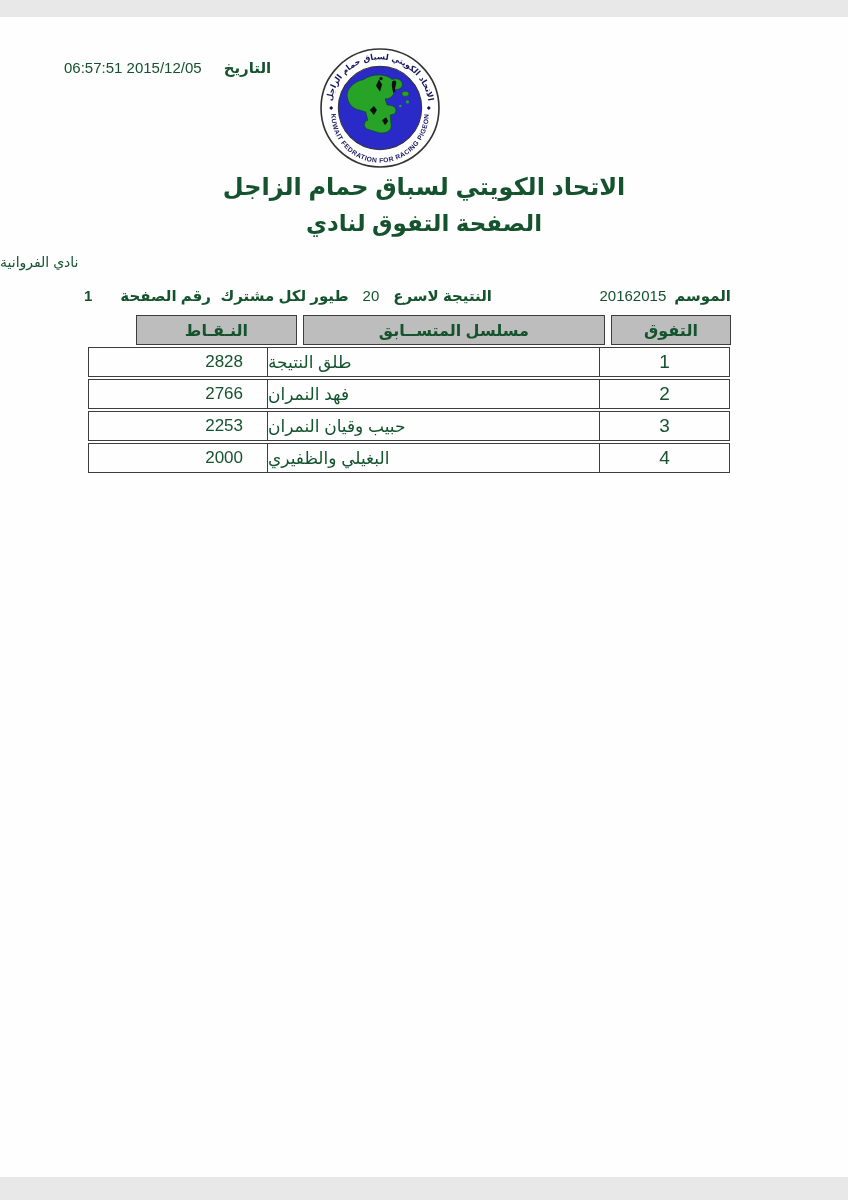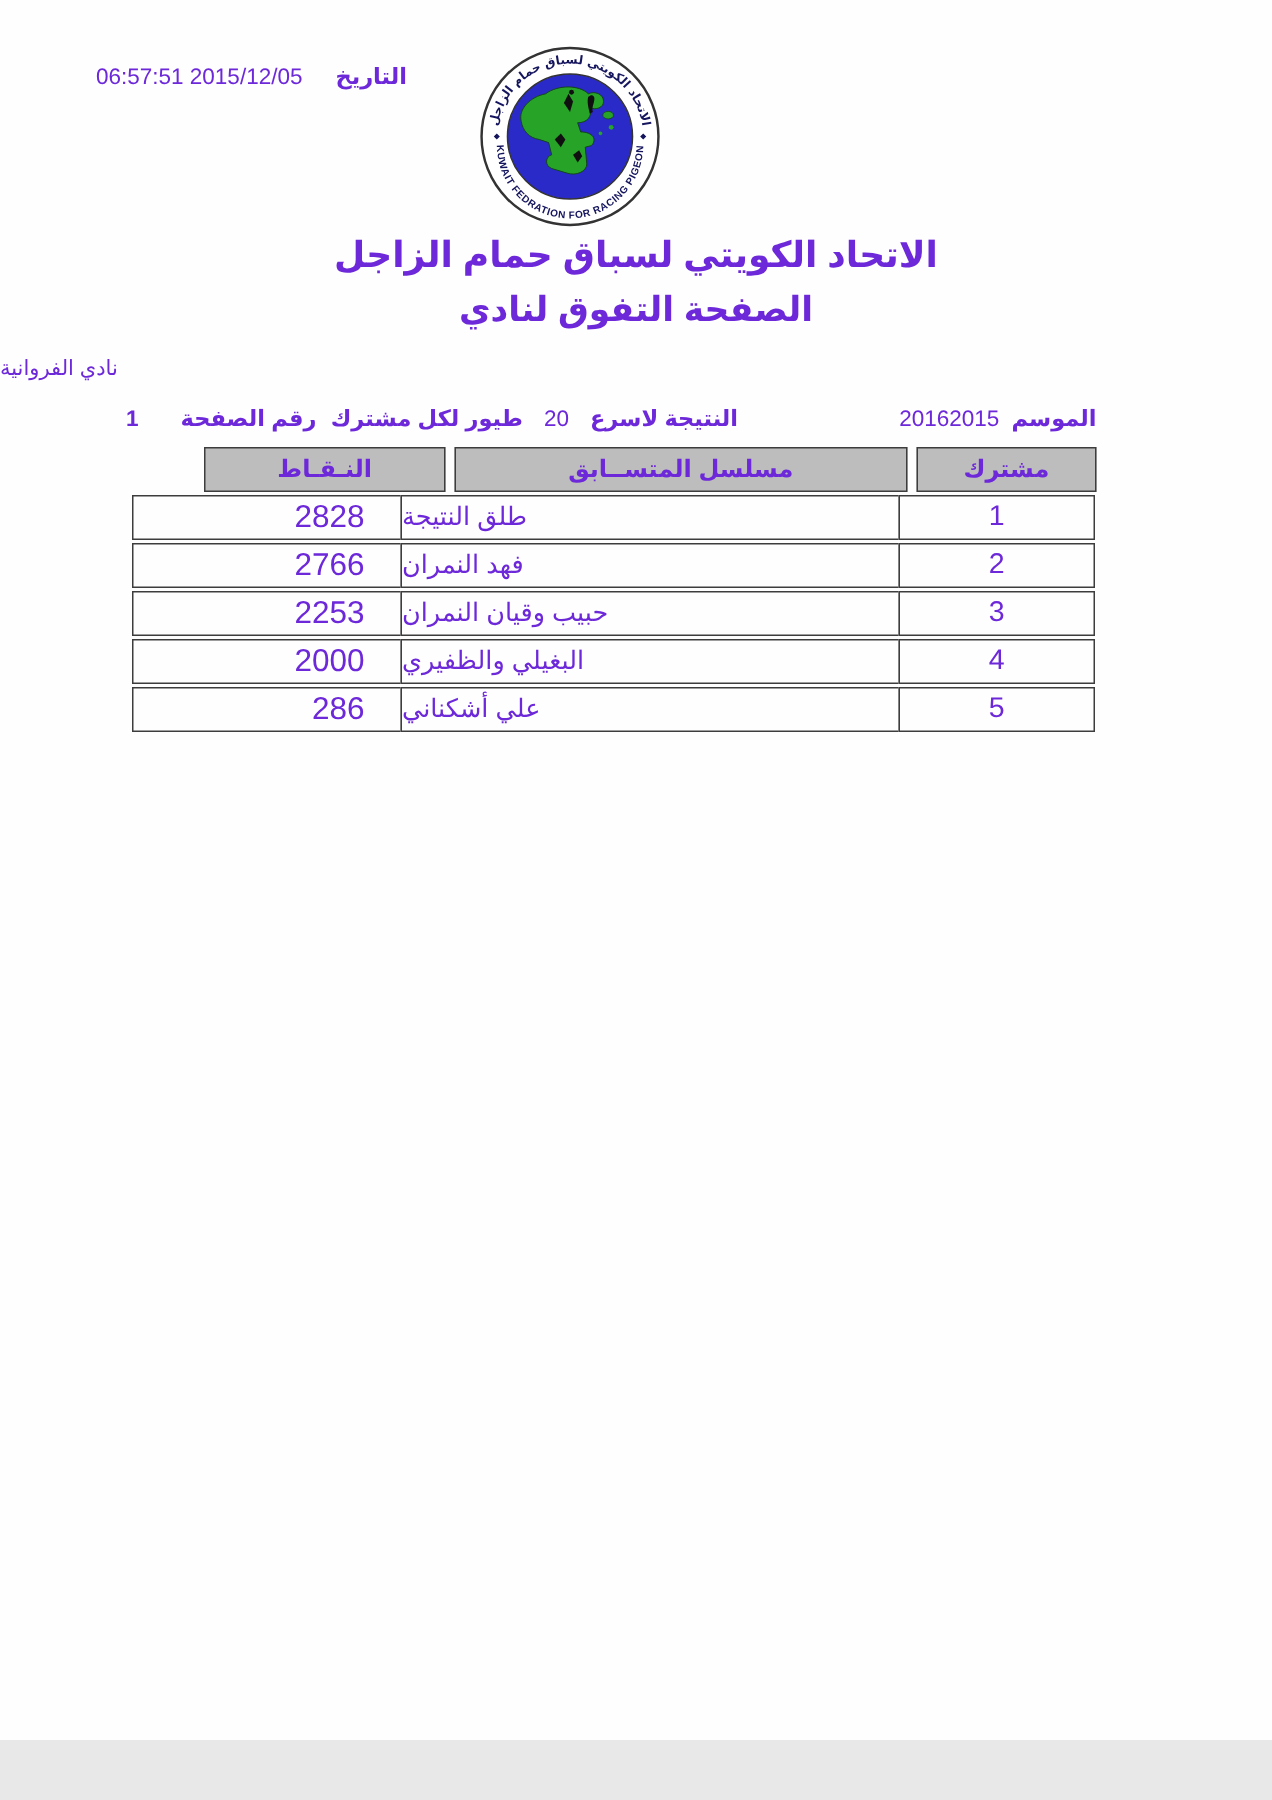--- a/index.html
+++ b/index.html
@@ -1,20 +1,20 @@
 <!DOCTYPE html>
 <html lang="ar"><head>
 <meta charset="utf-8">
 <style>
   html,body { margin:0; padding:0; background:#e8e8e8; }
   .page {
-    position:relative; width:848px; height:1160px; margin:0 auto;
+    position:relative; width:848px; height:1160px; margin:17px auto;
     background:#fefefe; overflow:hidden;
     font-family:"Liberation Sans","DejaVu Sans",sans-serif;
-    color:#6d28d9;
+    color:#14532d;
   }
   .bold { font-weight:bold; }
 
   
   .date-line {
     position:absolute; top:42px; left:64px;
     display:flex; align-items:baseline; gap:22px;
     font-size:15px;
   }
   .date-line .label { font-weight:bold; font-size:15px; }
@@ -66,21 +66,21 @@
   .th-name   { width:327px; margin-right:6px; }
   .th-serial { width:130px; }
 
   .tbody-row { display:flex; height:30px; margin-bottom:2px; }
   .td {
     background:#fefefe; border:1px solid #3d3d3d; box-sizing:border-box;
     display:flex; align-items:center;
   }
   .td-points {
     width:180px; justify-content:flex-end; padding-right:24px;
-    font-size:21px;
+    font-size:17px;
   }
   .td-name {
     width:333px; margin-left:-1px; justify-content:flex-end; padding-right:24px;
     direction:rtl; font-size:17px;
   }
   .td-serial {
     width:131px; margin-left:-1px; justify-content:center;
     font-size:19px;
   }
 </style>
@@ -138,21 +138,21 @@
     <div class="page-group">
       <span class="bold">1</span>
       <span class="bold">رقم الصفحة</span>
     </div>
   </div>
 
   <div class="results-table">
     <div class="thead-row">
       <div class="th th-points">النـقـاط</div>
       <div class="th th-name">مسلسل المتســابق</div>
-      <div class="th th-serial">مشترك</div>
+      <div class="th th-serial">التفوق</div>
     </div>
 
     <div class="tbody-row">
       <div class="td td-points">2828</div>
       <div class="td td-name">طلق النتيجة</div>
       <div class="td td-serial">1</div>
     </div>
     <div class="tbody-row">
       <div class="td td-points">2766</div>
       <div class="td td-name">فهد النمران</div>
@@ -161,20 +161,15 @@
     <div class="tbody-row">
       <div class="td td-points">2253</div>
       <div class="td td-name">حبيب وقيان النمران</div>
       <div class="td td-serial">3</div>
     </div>
     <div class="tbody-row">
       <div class="td td-points">2000</div>
       <div class="td td-name">البغيلي والظفيري</div>
       <div class="td td-serial">4</div>
     </div>
-    <div class="tbody-row">
-      <div class="td td-points">286</div>
-      <div class="td td-name">علي أشكناني</div>
-      <div class="td td-serial">5</div>
-    </div>
   </div>
 
 </div>
 
 </body></html>

